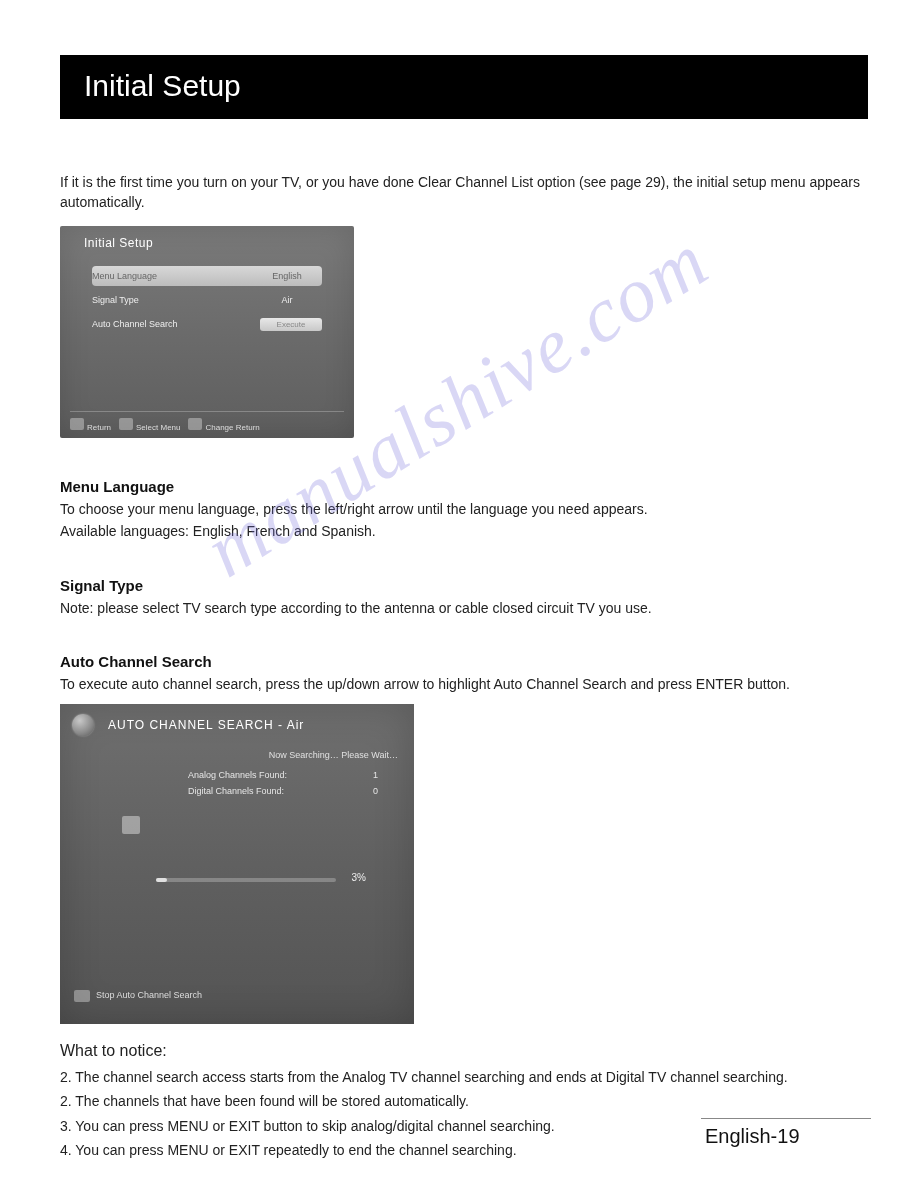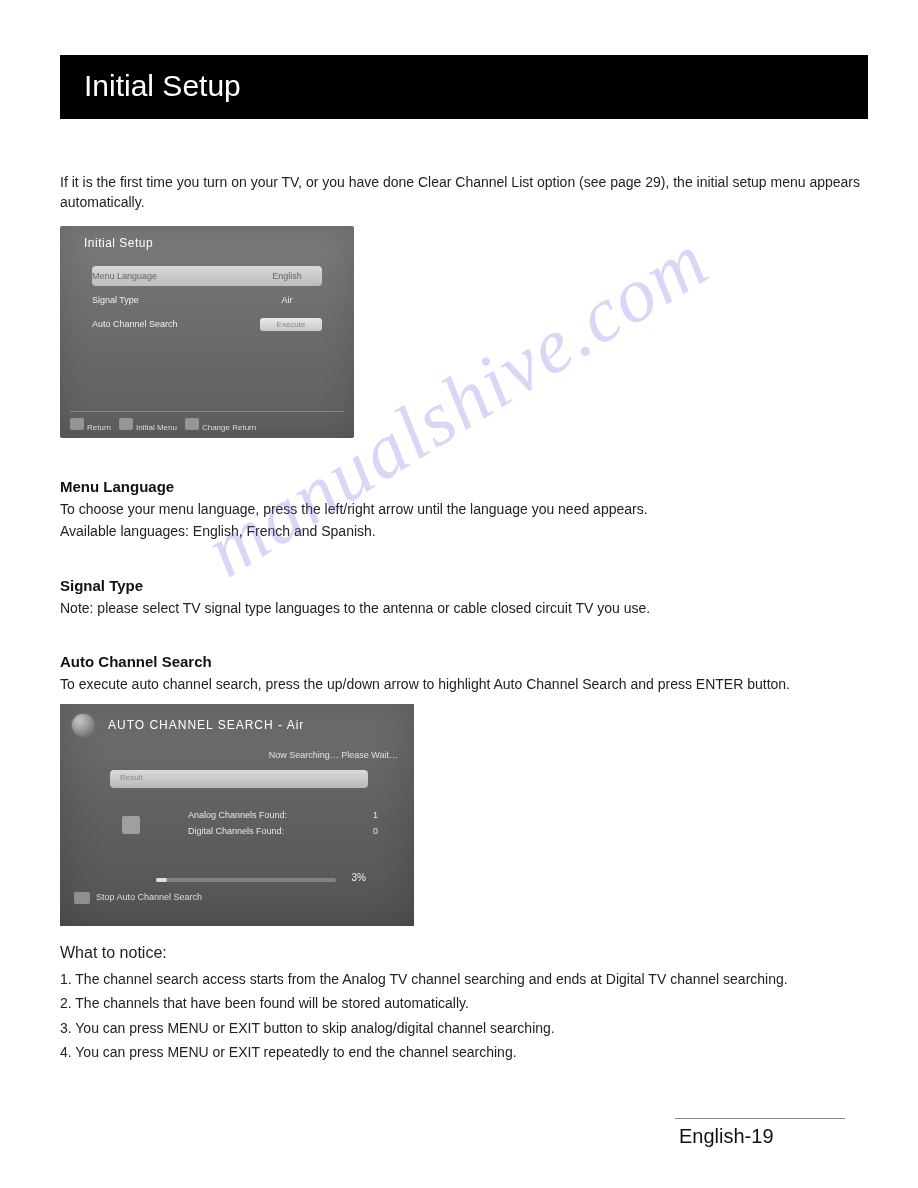--- a/index.html
+++ b/index.html
@@ -90,21 +90,21 @@
     margin-bottom: 4px;
   }
   .section-heading.first { margin-top: 40px; }
   .body-text {
     font-size: 14px;
     color:#222;
     line-height: 1.55;
   }
   .osd2 {
     width: 354px;
-    height: 222px;
+    height: 320px;
     margin-top: 8px;
     background: linear-gradient(180deg,#6f6f6f 0%, #606060 50%, #545454 100%);
     position: relative;
     color:#eee;
     font-size:10px;
     padding: 14px 16px 8px 20px;
     overflow:hidden;
     box-shadow: inset 0 0 40px rgba(0,0,0,0.2);
   }
   .osd2 .globe {
@@ -158,21 +158,21 @@
   .notice-heading {
     font-size:16px; color:#222; margin-top: 18px;
   }
   .notice-list {
     margin-top:6px;
   }
   .notice-list div {
     font-size:14px; color:#222; line-height:1.6; margin-bottom:2px;
   }
   .page-num {
-    position:absolute; bottom:40px; right:69px;
+    position:absolute; bottom:40px; right:43px;
     font-size:20px; color:#111;
   }
   .page-num::before {
     content:""; display:block; width:170px; height:1px;
     background:#888; margin-bottom:6px; position:relative; left:-4px;
   }
   .watermark {
     position:absolute;
     left: 170px; top: 360px;
     font-size: 78px;
@@ -205,61 +205,60 @@
     <div class="row">
       <span class="label">Signal Type</span>
       <span class="val">Air</span>
     </div>
     <div class="row">
       <span class="label">Auto Channel Search</span>
       <span class="btn">Execute</span>
     </div>
     <div class="footer">
       <span><span class="k"></span><span>Return</span></span>
-      <span><span class="k"></span><span>Initial Menu</span></span>
+      <span><span class="k"></span><span>Select Menu</span></span>
       <span><span class="k"></span><span>Change Return</span></span>
     </div>
   </div>
 
   <div class="section-heading first">Menu Language</div>
   <div class="body-text">To choose your menu language, press the left/right arrow until the language you need appears.</div>
   <div class="body-text">Available languages: English, French and Spanish.</div>
 
   <div class="section-heading">Signal Type</div>
-  <div class="body-text">Note: please select TV signal type languages to the antenna or cable closed circuit TV you use.</div>
+  <div class="body-text">Note: please select TV search type according to the antenna or cable closed circuit TV you use.</div>
 
   <div class="section-heading">Auto Channel Search</div>
   <div class="body-text">To execute auto channel search, press the up/down arrow to highlight Auto Channel Search and press ENTER button.</div>
 
   <div class="osd2">
     <span class="globe"></span>
     <div class="title2">AUTO CHANNEL SEARCH - Air</div>
     <div class="status">Now Searching… Please Wait…</div>
-    <div class="resbar"><span>Result</span></div>
     <span class="sq"></span>
     <div class="found">
       <span>Analog Channels Found:</span>
       <span>1</span>
     </div>
     <div class="found">
       <span>Digital Channels Found:</span>
       <span>0</span>
     </div>
     <div class="prog">
         <div class="fill"></div>
       </div>
     <div class="pct">3%</div>
     <div class="footer2">
       <span class="k"></span><span>Stop Auto Channel Search</span>
     </div>
   </div>
 
   <div class="notice-heading">What to notice:</div>
   <div class="notice-list">
-    <div>1. The channel search access starts from the Analog TV channel searching and ends at Digital TV channel searching.</div>
+    <div>2. The channel search access starts from the Analog TV channel searching and ends at Digital TV channel searching.</div>
     <div>2. The channels that have been found will be stored automatically.</div>
     <div>3. You can press MENU or EXIT button to skip analog/digital channel searching.</div>
     <div>4. You can press MENU or EXIT repeatedly to end the channel searching.</div>
   </div>
 
   <div class="page-num">English-19</div>
 
   <div class="watermark">manualshive.com</div>
 
 </div>

